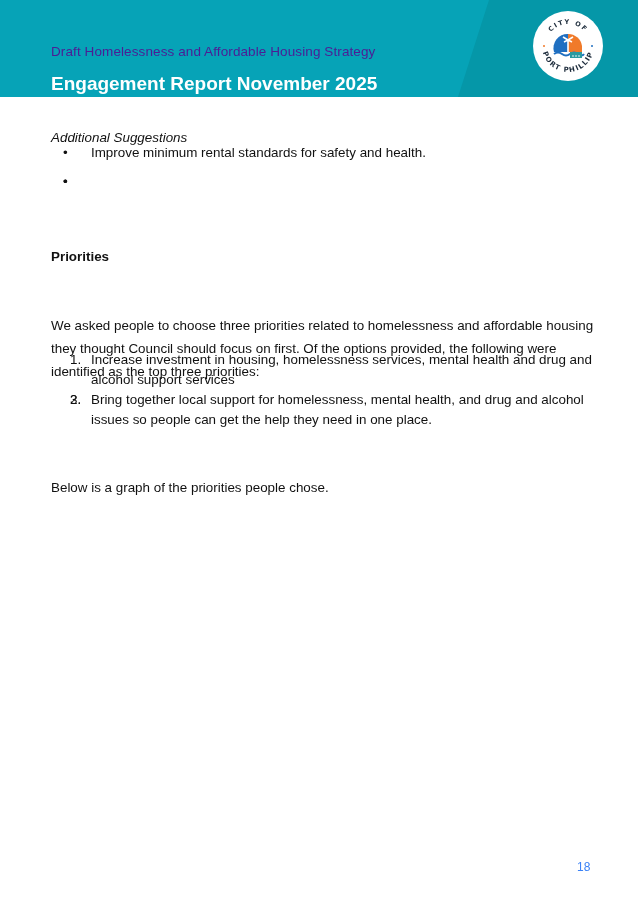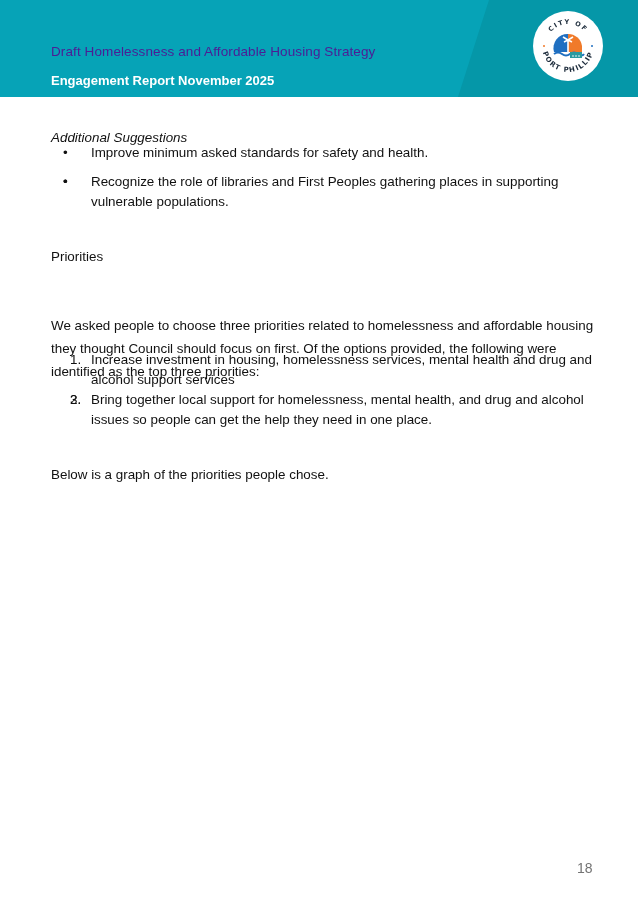--- a/index.html
+++ b/index.html
@@ -14,36 +14,36 @@
   .header .band-right {
     position: absolute; left: 0; top: 0; width: 638px; height: 97px;
     background: #0597a8;
     clip-path: polygon(489px 0, 638px 0, 638px 97px, 458px 97px);
   }
   .header .title1 {
     position: absolute; left: 51px; top: 44px; font-size: 13.5px; color: #4c1d95;
     letter-spacing: 0.1px;
   }
   .header .title2 {
-    position: absolute; left: 51px; top: 73px; font-size: 13px; color: #ffffff; font-weight: bold;
+    position: absolute; left: 51px; top: 73px; font-size: 19px; color: #ffffff; font-weight: bold;
   }
   .logo {
     position: absolute; left: 532px; top: 10px; width: 72px; height: 72px;
   }
   .subhead-italic { position: absolute; left: 51px; top: 130px; font-style: italic; font-size: 13.4px; }
   .bullets { position: absolute; left: 51px; top: 143px; width: 540px; margin: 0; padding: 0; list-style: none; }
   .bullets li { position: relative; padding-left: 40px; margin-bottom: 9px; font-size: 13.4px; line-height: 20px; }
   .bullets li .dot { position: absolute; left: 12px; top: 0; }
-  .heading { position: absolute; left: 51px; top: 249px; font-weight: normal; font-size: 13.4px; }
+  .heading { position: absolute; left: 51px; top: 249px; font-weight: bold; font-size: 13.4px; }
   .para { position: absolute; left: 51px; top: 277px; width: 545px; font-size: 13.4px; line-height: 23px; margin-top: 37px; }
   .olist { position: absolute; left: 51px; top: 350px; width: 545px; margin: 0; padding: 0; list-style: none; }
   .olist li { position: relative; padding-left: 40px; font-size: 13.4px; line-height: 20px; }
   .olist li .num { position: absolute; left: 19px; top: 0; }
-  .below { position: absolute; left: 51px; top: 467px; font-size: 13.4px; }
-  .page-num { position: absolute; left: 577px; top: 860px; font-size: 14px; color: #737373; }
+  .below { position: absolute; left: 51px; top: 480px; font-size: 13.4px; }
+  .page-num { position: absolute; left: 577px; top: 860px; font-size: 12px; color: #3b82f6; }
 </style>
 </head>
 <body>
 
 <div class="header">
   <div class="band-right"></div>
   <div class="title1">Draft Homelessness and Affordable Housing Strategy</div>
   <div class="title2">Engagement Report November 2025</div>
   <svg class="logo" viewBox="0 0 72 72">
     <circle cx="36" cy="36" r="35" fill="#ffffff"></circle>
@@ -66,23 +66,23 @@
       <circle cx="44" cy="46" r="0.8" fill="#fff"></circle>
       <circle cx="47" cy="46" r="0.8" fill="#fff"></circle>
     <circle cx="12" cy="36" r="1" fill="#f07a2a"></circle>
     <circle cx="60" cy="36" r="1" fill="#1f6fc1"></circle>
   </svg>
 </div>
 
 <div class="subhead-italic">Additional Suggestions</div>
 
 <ul class="bullets">
-  <li><span class="dot">•</span><span>Improve minimum asked standards for safety and health.</span></li>
+  <li><span class="dot">•</span><span>Improve minimum rental standards for safety and health.</span></li>
   <li><span class="dot">•</span></li>
-  <li><span class="dot">•</span><span>Recognize the role of libraries and First Peoples gathering places in supporting vulnerable populations.</span></li>
+  <li><span class="dot">•</span></li>
 </ul>
 
 <div class="heading">Priorities</div>
 
 <div class="para">We asked people to choose three priorities related to homelessness and affordable housing they thought Council should focus on first. Of the options provided, the following were identified as the top three priorities:</div>
 
 <ol class="olist">
   <li><span class="num">1.</span><span>Increase investment in housing, homelessness services, mental health and drug and alcohol support services</span></li>
   <li><span class="num">2.</span></li>
   <li><span class="num">3.</span><span>Bring together local support for homelessness, mental health, and drug and alcohol issues so people can get the help they need in one place.</span></li>

